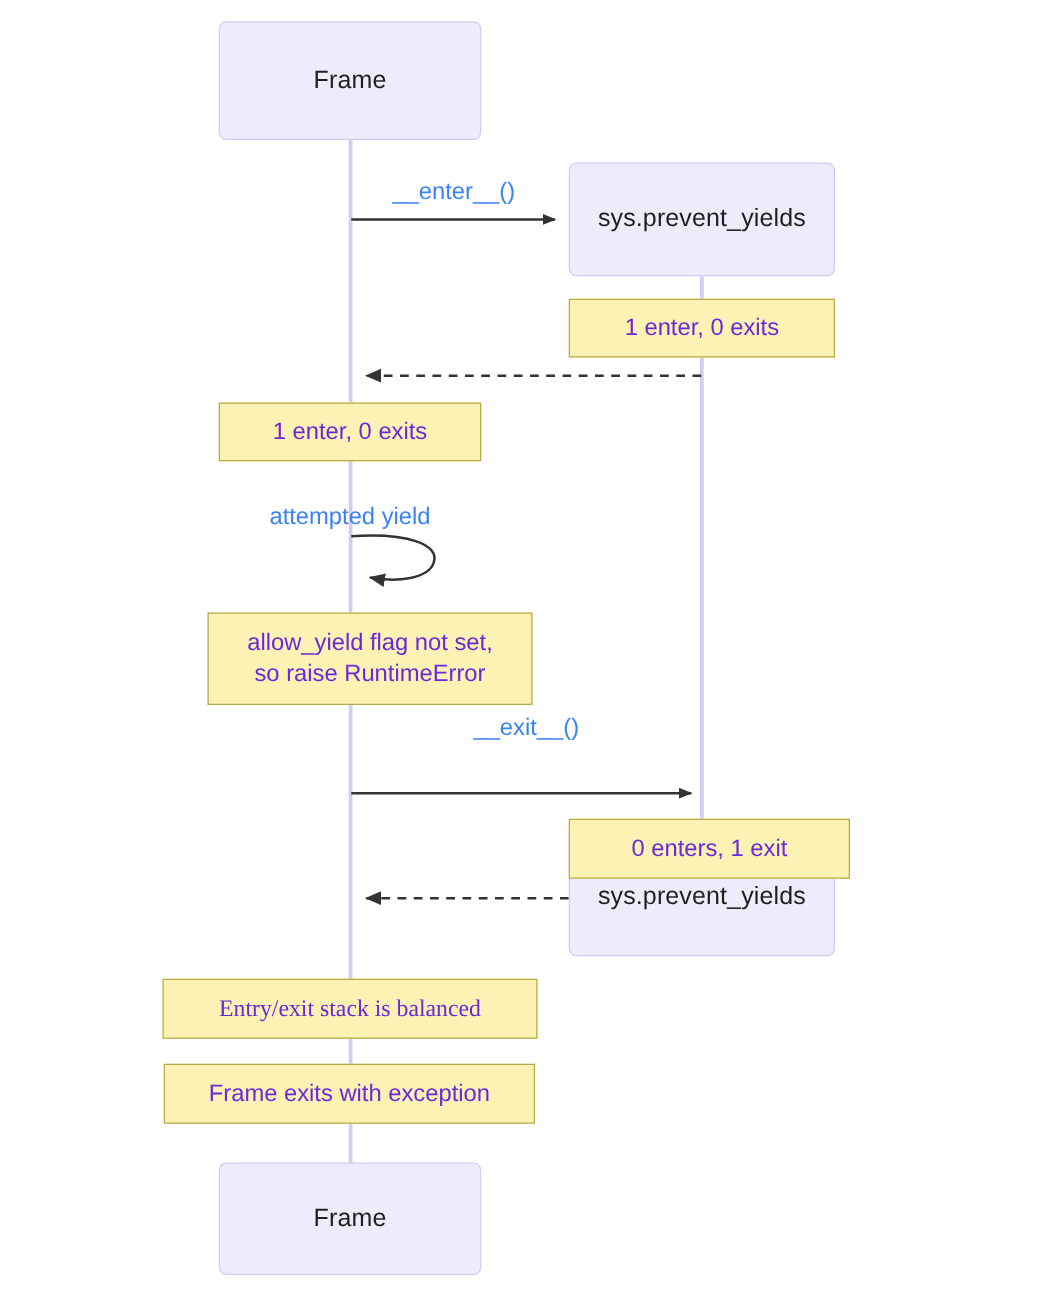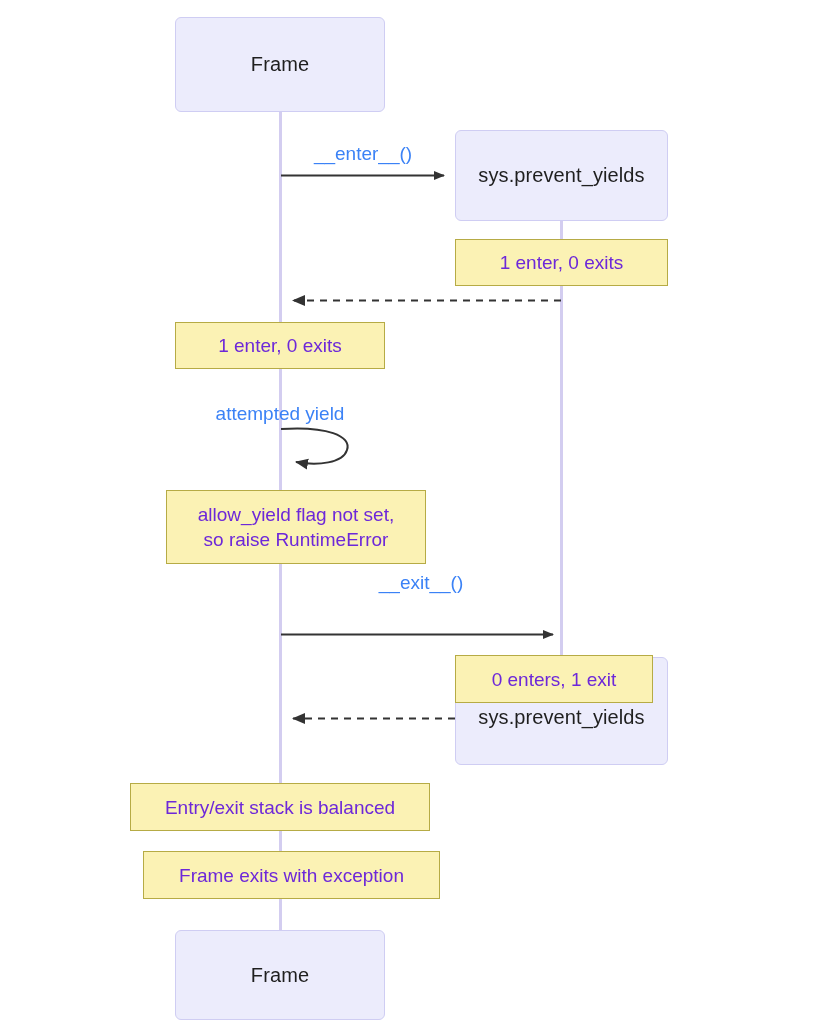--- a/index.html
+++ b/index.html
@@ -115,29 +115,29 @@
 
   <div class="note-box" style="left:175px; top:322px; width:210px; height:47px;">
     <span>1 enter, 0 exits</span>
   </div>
 
   <div class="note-box" style="left:150px; top:490px; width:260px; height:74px;margin-left:16px;">
     <span>allow_yield flag not set,
 so raise RuntimeError</span>
   </div>
 
-  <div class="note-box" style="left:455px; top:655px; width:198px; height:48px;">
+  <div class="note-box" style="left:455px; top:655px; width:225px; height:48px;">
     <span>0 enters, 1 exit</span>
   </div>
 
-  <div class="note-box" style="left:130px; top:783px; width:300px; height:48px;">
+  <div class="note-box" style="left:130px; top:783px; width:300px; height:48px;font-family:Liberation Serif, serif;">
     <span>Entry/exit stack is balanced</span>
   </div>
 
-  <div class="note-box" style="left:131px; top:851px; width:297px; height:48px;margin-left:12px;">
+  <div class="note-box" style="left:131px; top:851px; width:297px; height:48px;">
     <span>Frame exits with exception</span>
   </div>
 
   <div class="msg-label" style="left:280px; top:143px; width:166px;">
     <span>__enter__()</span>
   </div>
 
   <div class="msg-label" style="left:180px; top:403px; width:200px;text-align:center;">
     <span>attempted yield</span>
   </div>

